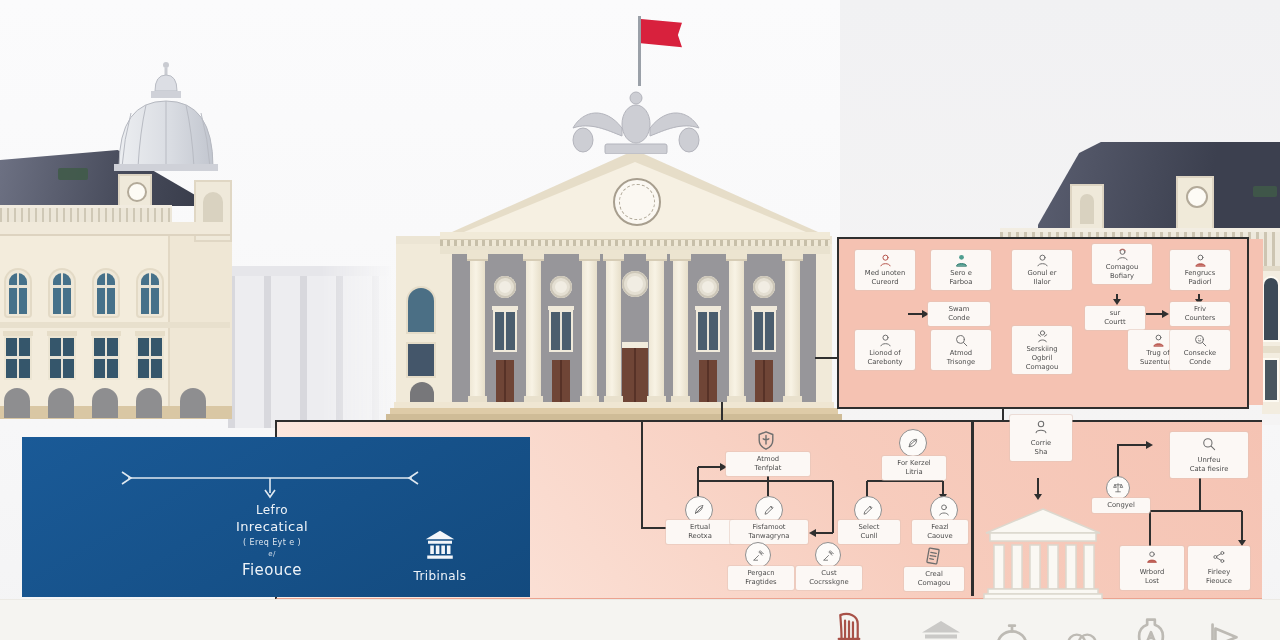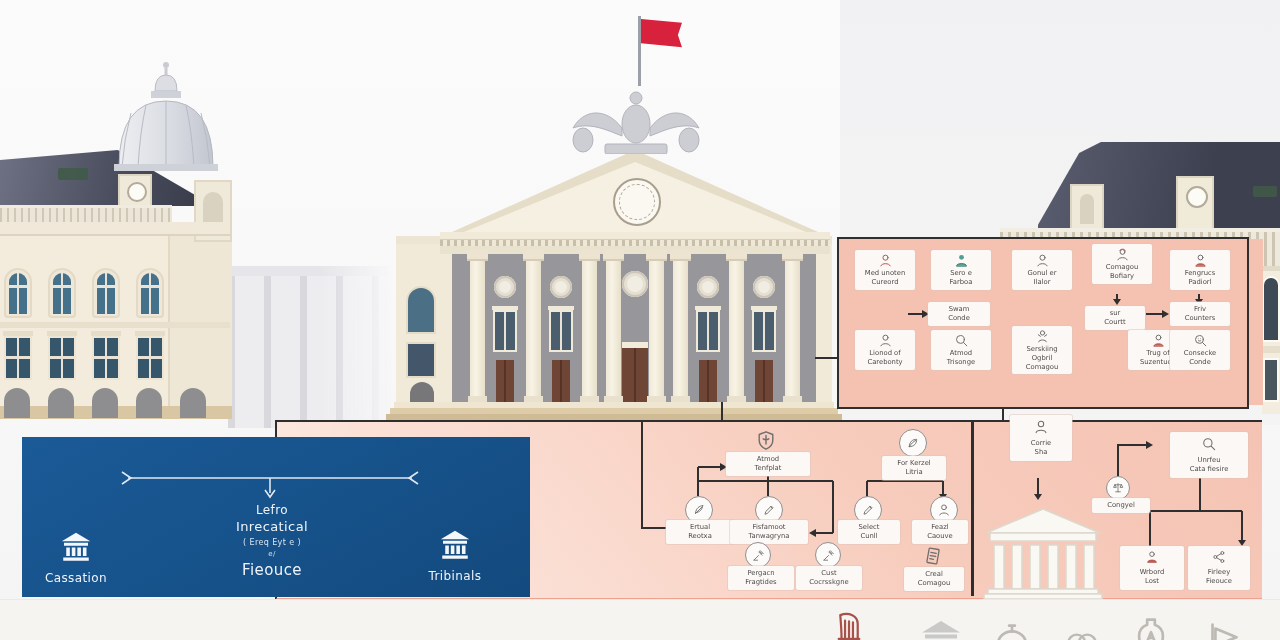--- a/index.html
+++ b/index.html
@@ -582,27 +582,21 @@
       <path d="M248 41V56"></path>
       <polyline points="243,53 248,60 253,53"></polyline>
     </g>
   </svg>
   <div class="blab" style="left:150px;width:200px;top:66px;font-size:12px">Lefro</div>
   <div class="blab" style="left:150px;width:200px;top:82px;font-size:13px">Inrecatical</div>
   <div class="blab" style="left:150px;width:200px;top:101px;font-size:8px;opacity:.9">( Ereq Eyt e )</div>
   <div class="blab" style="left:150px;width:200px;top:113px;font-size:7px;opacity:.85">e/</div>
   <div class="blab" style="left:150px;width:200px;top:124px;font-size:15px">Fieouce</div>
 
-  <div class="abs" style="left:12px;top:92px;width:84px;text-align:center">
-    <svg class="ic fillwhite" width="40" height="36" viewBox="0 0 24 24">
-        <use href="#p-temple"></use>
-      </svg>
-    <div class="blab" style="position:static;font-size:12px;margin-top:2px">Cassation</div>
-  </div>
-  <div class="abs" style="left:391px;top:90px;width:84px;text-align:center">
+  <div class="abs" style="left:376px;top:90px;width:84px;text-align:center">
     <svg class="ic fillwhite" width="40" height="36" viewBox="0 0 24 24">
         <use href="#p-temple"></use>
       </svg>
     <div class="blab" style="position:static;font-size:12px;margin-top:2px">Tribinals</div>
   </div>
 </div>
 
 <div class="abs" style="left:0;top:599px;width:1280px;height:41px;background:#f5f4f1;border-top:1px solid #eceae5;z-index:7">
 
   <svg class="ic harp abs" style="left:830px;top:8px" width="38" height="38" viewBox="0 0 24 24">

